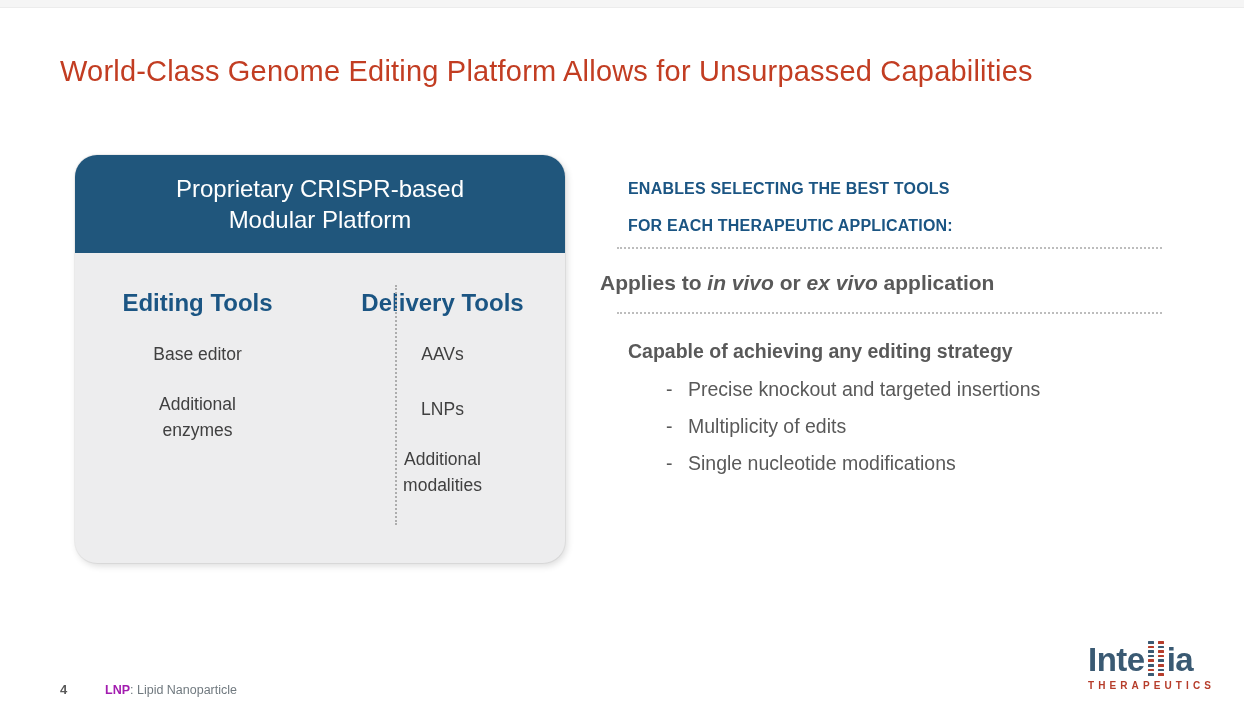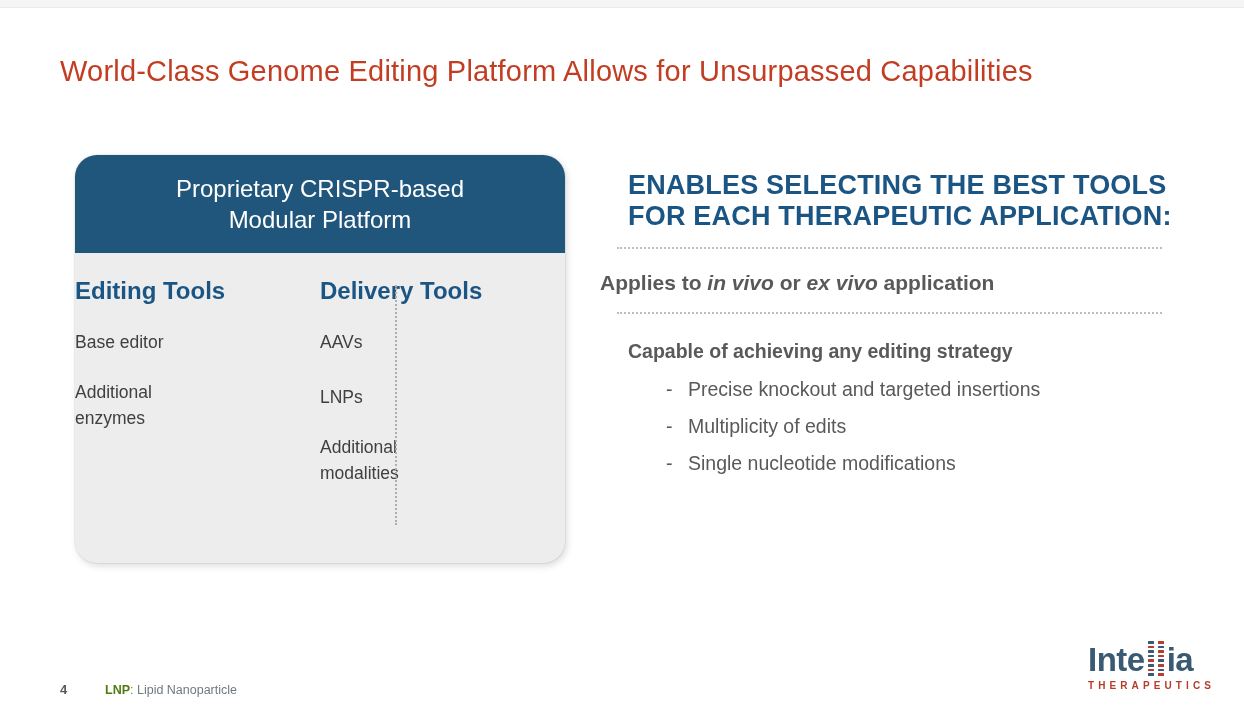--- a/index.html
+++ b/index.html
@@ -38,43 +38,43 @@
     display: flex; align-items: center; justify-content: center;
     text-align: center;
     font-size: 24px; font-weight: 400; line-height: 31px;
     white-space: pre-line;
   }
   .card-body {
     display: flex; height: 310px;
   }
   .card-col {
     width: 50%;
-    text-align: left;
-    padding-top: 24px;
+    text-align: center;
+    padding-top: 36px;
     box-sizing: border-box;
   }
   .col-heading {
     font-size: 24px; font-weight: 700; color: #1B5583;
   }
   .col-item {
     font-size: 17.5px; color: #404040;
     margin-top: 24px; line-height: 26px;
     white-space: pre-line;
   }
   .col-item.first { margin-top: 29px; }
   .col-divider {
     position: absolute; left: 320px; top: 130px; height: 240px; width: 0;
     border-left: 2px dotted #ADADAD;
   }
 
   
   .rp-heading {
     position: absolute; left: 628px; top: 170px; width: 560px;
-    font-size: 27px; font-weight: 700; color: #1B5583;
-    line-height: 31px; letter-spacing: 0.2px;
+    font-size: 16px; font-weight: 700; color: #1B5583;
+    line-height: 37px; letter-spacing: 0.2px;
     white-space: pre-line;
   }
   .dotted-line {
     position: absolute; left: 617px; width: 545px; height: 0;
     border-top: 2px dotted #BDBDBD;
   }
   .dotted-line.l1 { top: 247px; }
   .dotted-line.l2 { top: 312px; }
   .rp-applies {
     position: absolute; left: 600px; top: 271px;
@@ -93,21 +93,21 @@
 
   
   .page-number {
     position: absolute; left: 60px; top: 682px;
     font-size: 13px; color: #595959; font-weight: 700;
   }
   .footnote {
     position: absolute; left: 105px; top: 683px;
     font-size: 12.5px; color: #70797F;
   }
-  .footnote b { color: #4d7c0f; text-align: center; }
+  .footnote b { color: #a21caf; text-align: center; }
 
   
   .logo {
     position: absolute; left: 1088px; top: 641px; width: 132px;
     text-align: left;
   }
   .logo-word {
     display: flex; align-items: flex-end;
     color: #3A5A73; font-size: 33px; font-weight: 700; letter-spacing: -0.5px;
     line-height: 34px;

